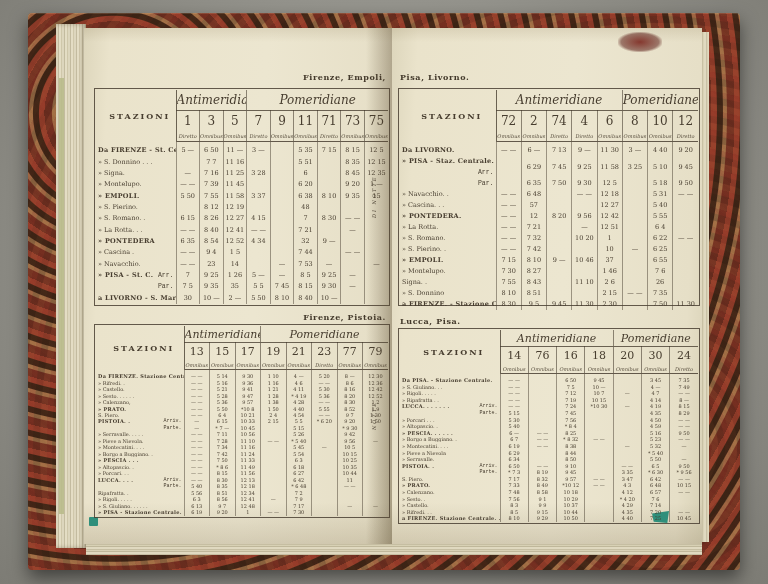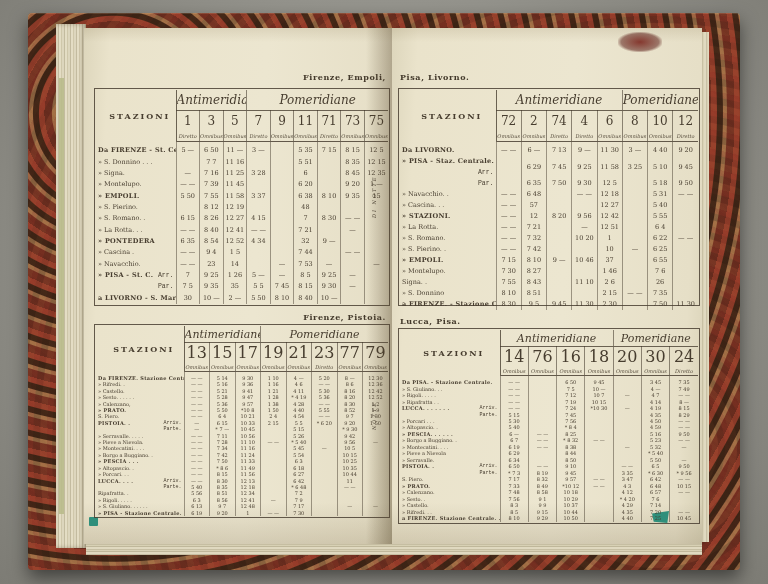--- a/index.html
+++ b/index.html
@@ -67,21 +67,21 @@
   .tt td.st{text-align:left;padding-left:2px;}
   .tt td.st .sub{float:right;padding-right:2px;font-family:Liberation Mono, monospace;}
   .tt td.st.bold .lbl{font-weight:bold;letter-spacing:.3px;}
   .tt tbody tr:first-child td{padding-top:3px;}
   
   .size-a .h-grp{height:20px;font-size:12px;}
   .size-a .h-num{height:20px;font-size:12px;}
   .size-a .h-typ{height:10px;font-size:5px;}
   .size-a td{font-size:6.5px;height:11px;line-height:11px;}
   .size-b .h-grp{height:16px;font-size:11px;}
-  .size-b .h-num{height:17px;font-size:16px;}
+  .size-b .h-num{height:17px;font-size:11px;}
   .size-b .h-typ{height:9px;font-size:5px;}
   .size-b td{font-size:5px;height:6.4px;line-height:6.4px;}
   
   .vnote{position:absolute;writing-mode:vertical-rl;transform:rotate(180deg);
     font-size:5px;letter-spacing:2px;font-style:italic;color:#4a4034;}
 </style>
 </head>
 <body>
 
 <div class="cover"></div>
@@ -693,21 +693,21 @@
             <td class="tv">— —</td>
             <td class="tv">57</td>
             <td class="tv"></td>
             <td class="tv"></td>
             <td class="tv">12 27</td>
             <td class="tv"></td>
             <td class="tv">5 40</td>
             <td class="tv"></td>
           </tr>
           <tr>
-            <td class="st bold"><span class="lbl">» STAZIONI.</span></td>
+            <td class="st bold"><span class="lbl">» PONTEDERA.</span></td>
             <td class="tv">— —</td>
             <td class="tv">12</td>
             <td class="tv">8 20</td>
             <td class="tv">9 56</td>
             <td class="tv">12 42</td>
             <td class="tv"></td>
             <td class="tv">5 55</td>
             <td class="tv"></td>
           </tr>
           <tr>

